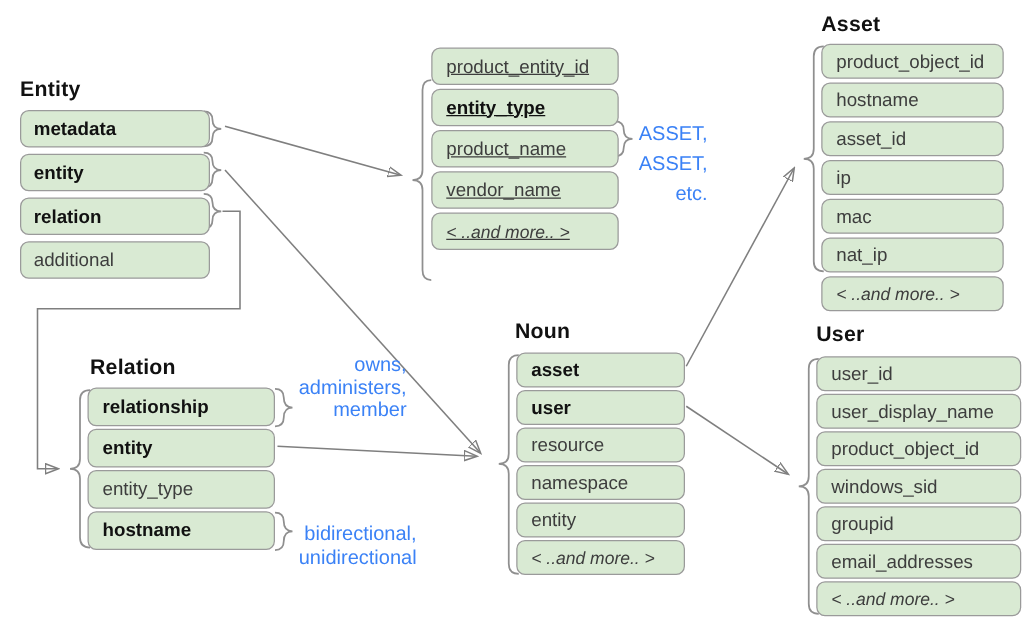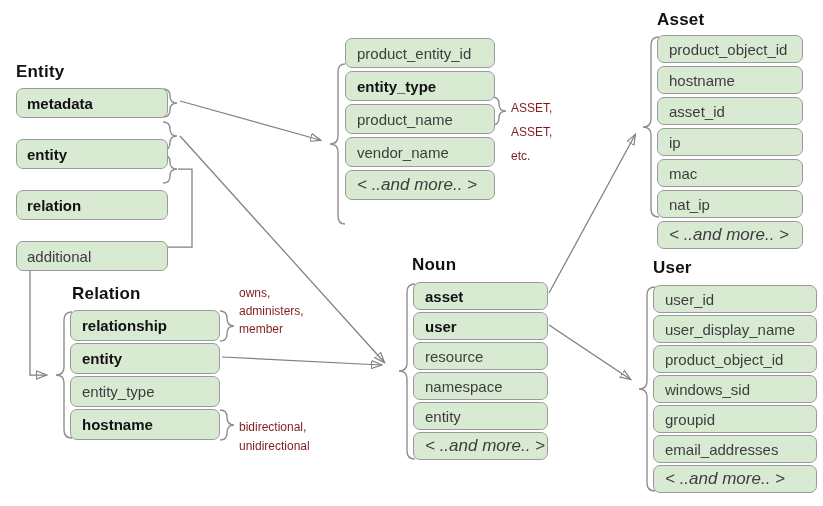--- a/index.html
+++ b/index.html
@@ -14,47 +14,47 @@
   svg.connectors path.arrow{stroke-width:1.25;}
 
   .tbl{position:absolute;}
   .ttl{font-size:17px;font-weight:bold;color:var(--txtb);letter-spacing:0.2px;white-space:nowrap;}
   .fld{
     box-sizing:border-box;border:1.5px solid var(--bd);background:var(--fill);
     border-radius:7px;display:flex;align-items:center;padding:0 11px;
     font-size:15px;color:var(--txt);white-space:nowrap;
   }
   .fld.b{font-weight:bold;color:var(--txtb);}
-  .fld.more{font-style:italic;font-size:17px;}
+  .fld.more{font-style:italic;font-size:14px;}
 
   #t-entity{left:16px;top:62px;width:152px;}
   #t-entity .ttl{height:26px;}
-  #t-entity .fld{height:30px;margin-bottom:21px;padding-left:10px;}
+  #t-entity .fld{height:30px;margin-bottom:5px;padding-left:10px;}
 
   #t-em{left:345px;top:38px;width:150px;}
   #t-em .ttl{height:25px;margin-left:-2px;}
-  #t-em .fld{height:30px;margin-bottom:3px;}
+  #t-em .fld{height:30px;margin-bottom:3px;text-decoration:underline;}
 
   #t-asset{left:657px;top:10px;width:146px;}
   #t-asset .ttl{height:25px;}
   #t-asset .fld{height:28px;margin-bottom:3px;}
 
   #t-rel{left:70px;top:284px;width:150px;}
   #t-rel .ttl{height:26px;margin-left:2px;}
   #t-rel .fld{height:31px;margin-bottom:2px;}
 
   #t-noun{left:413px;top:255px;width:135px;}
   #t-noun .ttl{height:27px;margin-left:-1px;}
   #t-noun .fld{height:28px;margin-bottom:2px;}
 
   #t-user{left:653px;top:258px;width:164px;}
   #t-user .ttl{height:27px;}
   #t-user .fld{height:28px;margin-bottom:2px;}
 
-  .note{position:absolute;font-size:12px;color:#7f1d1d;white-space:nowrap;}
+  .note{position:absolute;font-size:16px;color:#3b82f6;white-space:nowrap;text-align:right;}
   #n-et{left:511px;top:96px;line-height:24px;}
   #n-rel{left:239px;top:284px;line-height:18px;}
   #n-dir{left:239px;top:418px;line-height:19px;}
 </style>
 </head>
 <body>
 
 <div id="canvas" style="--fill: #d9ead3; --bd: #9a9a9a; --line: #7f7f7f; --txt: #3d3d3d; --txtb: #111111;">
 
   <svg class="connectors" width="823" height="506" viewBox="0 0 823 506">

